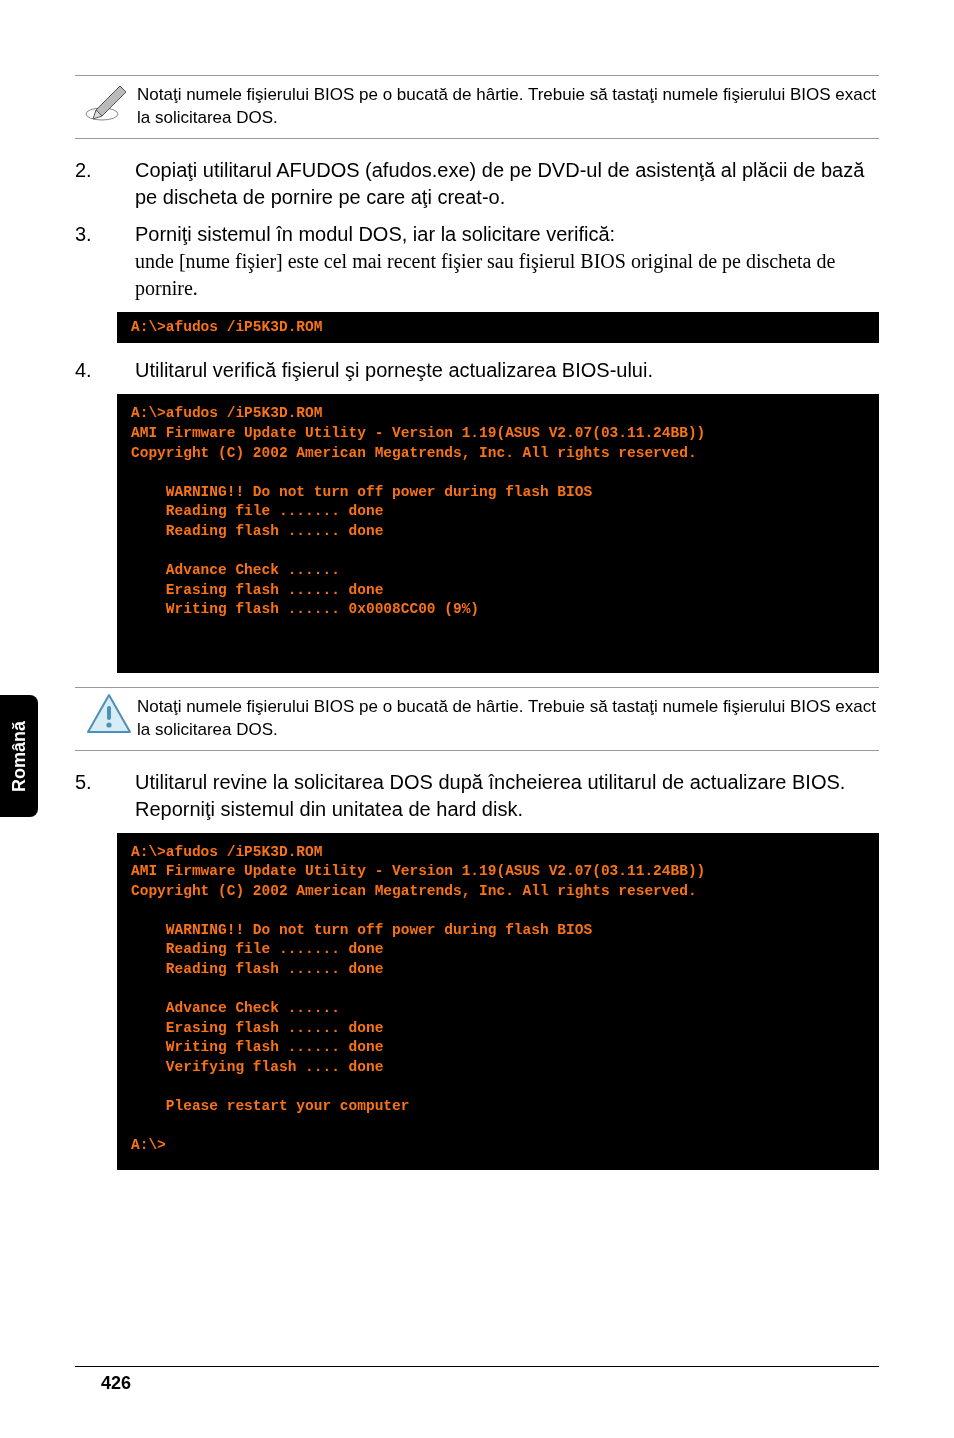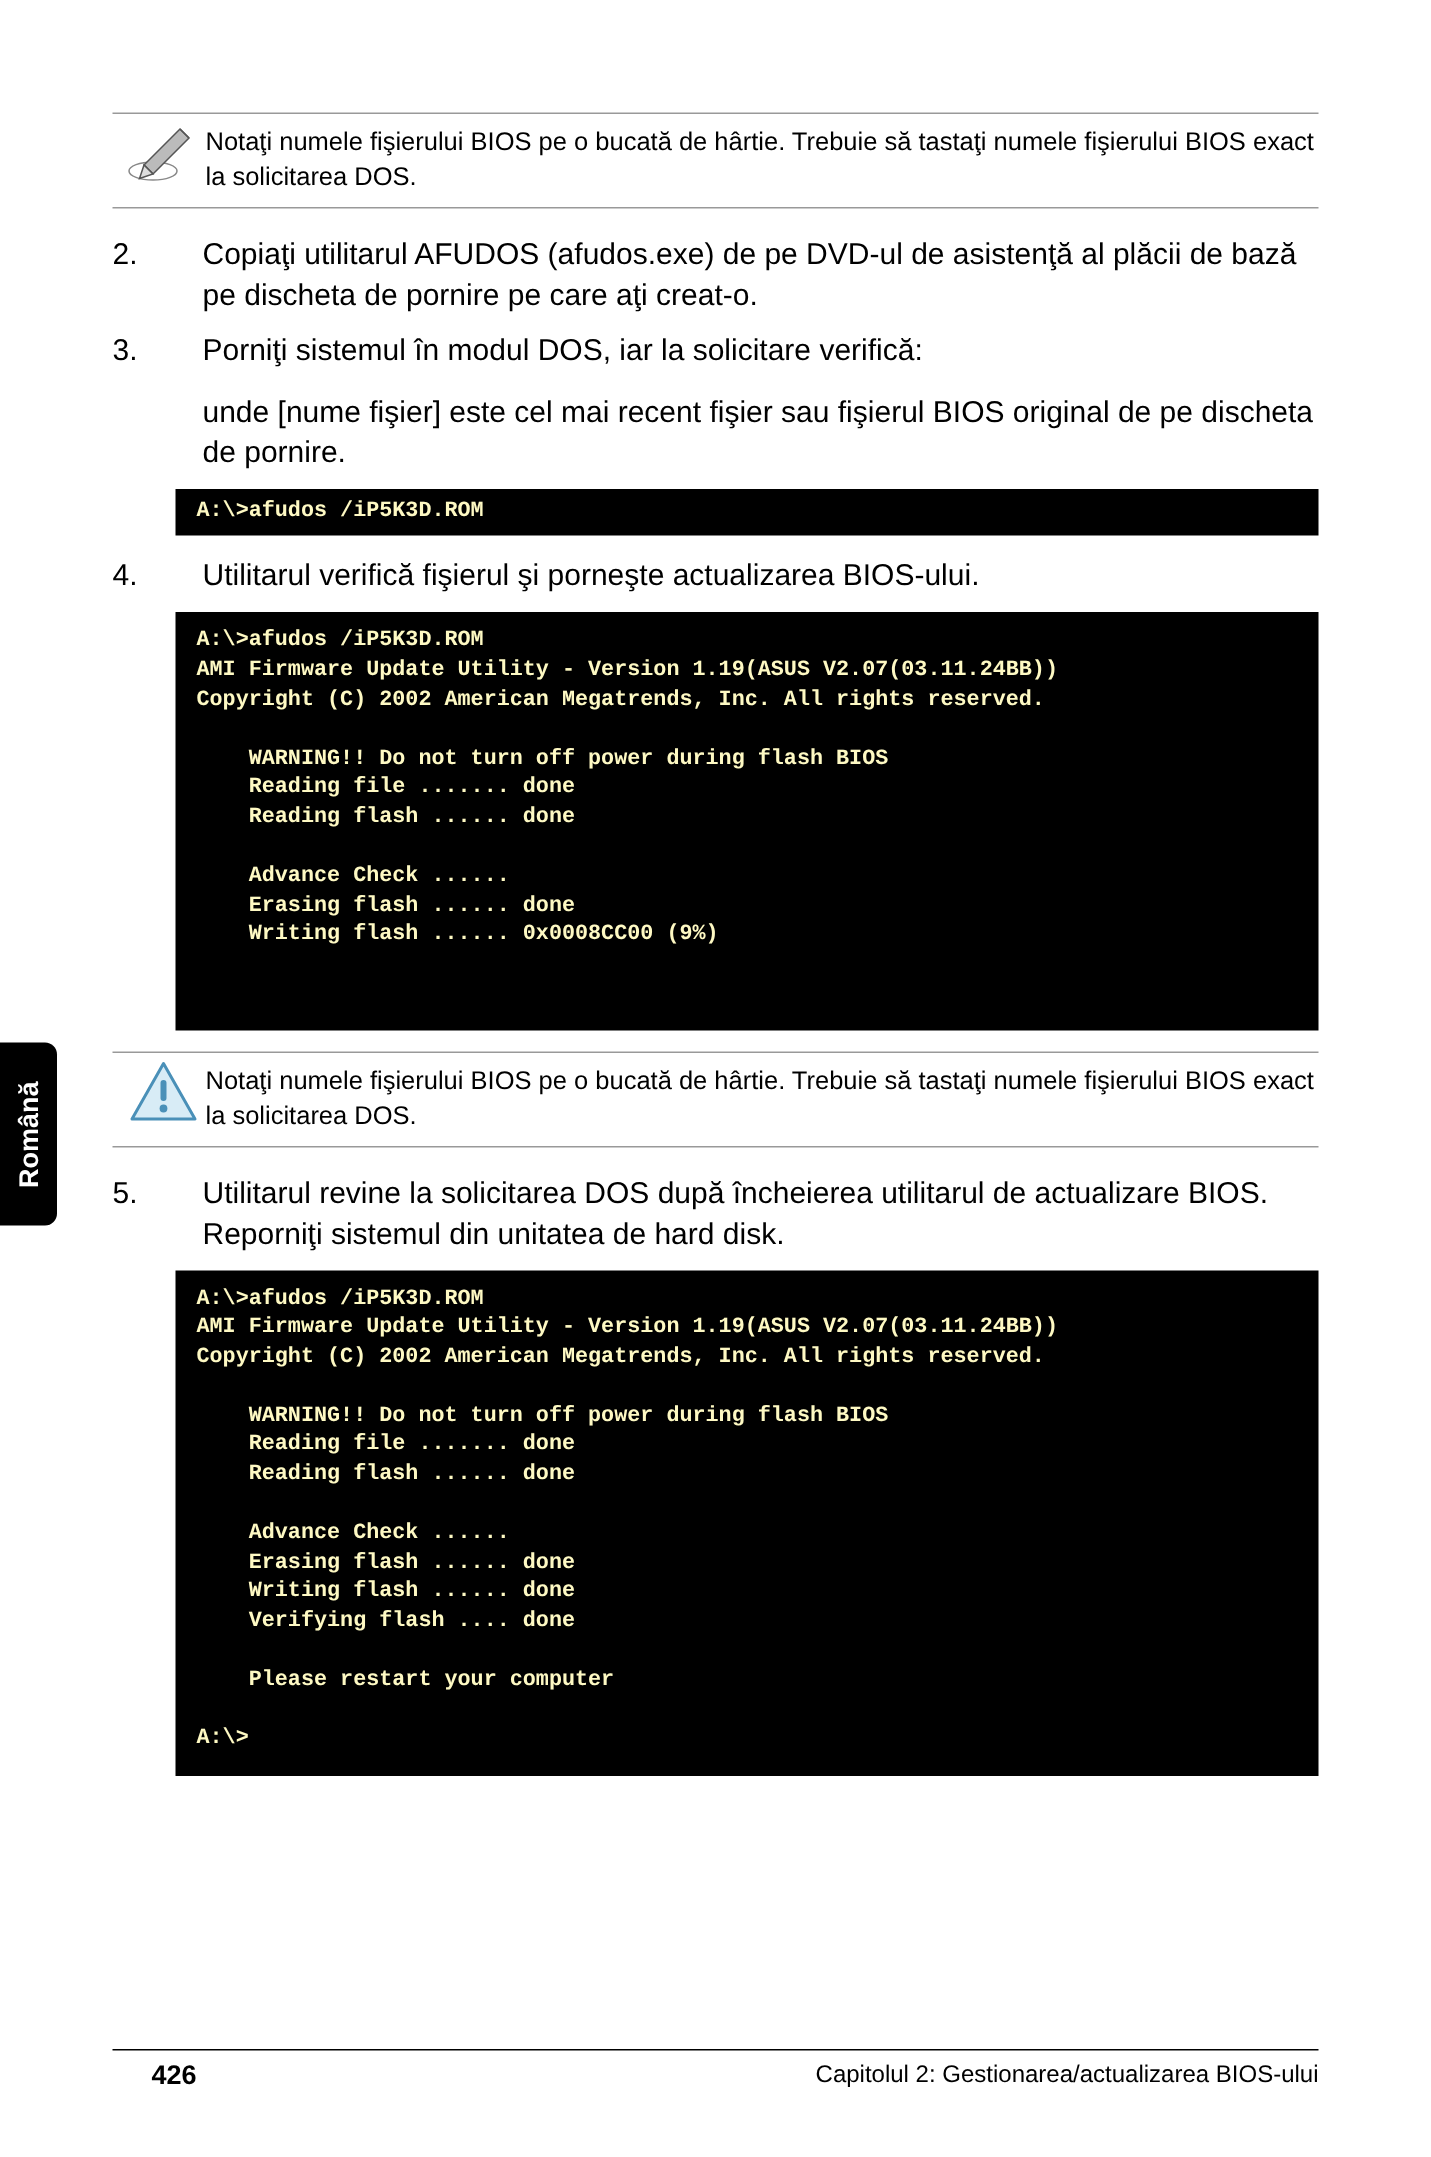--- a/index.html
+++ b/index.html
@@ -44,25 +44,25 @@
     align-items: flex-start;
     margin: 8px 0 10px 0;
     font-size: 20px;
     line-height: 1.35;
   }
   .step-num {
     width: 60px;
     flex: none;
   }
   .step-body { flex: 1; }
-  .step-body .cont { margin-top: 14px; }
+  .step-body .cont { margin-top: 0; font-family: Liberation Serif, serif; }
   .bold { font-weight: bold; }
   .terminal {
     background: #000;
-    color: #fef9c3;
+    color: #f97316;
     font-family: "Courier New", monospace;
     font-size: 14.5px;
     font-weight: bold;
     line-height: 1.35;
     padding: 10px 14px 14px 14px;
     margin: 10px 0 14px 42px;
     white-space: pre;
   }
   .terminal.small { padding: 6px 14px; }
   .sidetab {
@@ -181,14 +181,13 @@
     Erasing flash ...... done
     Writing flash ...... done
     Verifying flash .... done
 
     Please restart your computer
 
 A:\&gt;</div>
 
 <div class="footer">
   <div class="pnum">426</div>
-  <div>Capitolul 2: Gestionarea/actualizarea BIOS-ului</div>
 </div>
 
 </body></html>

